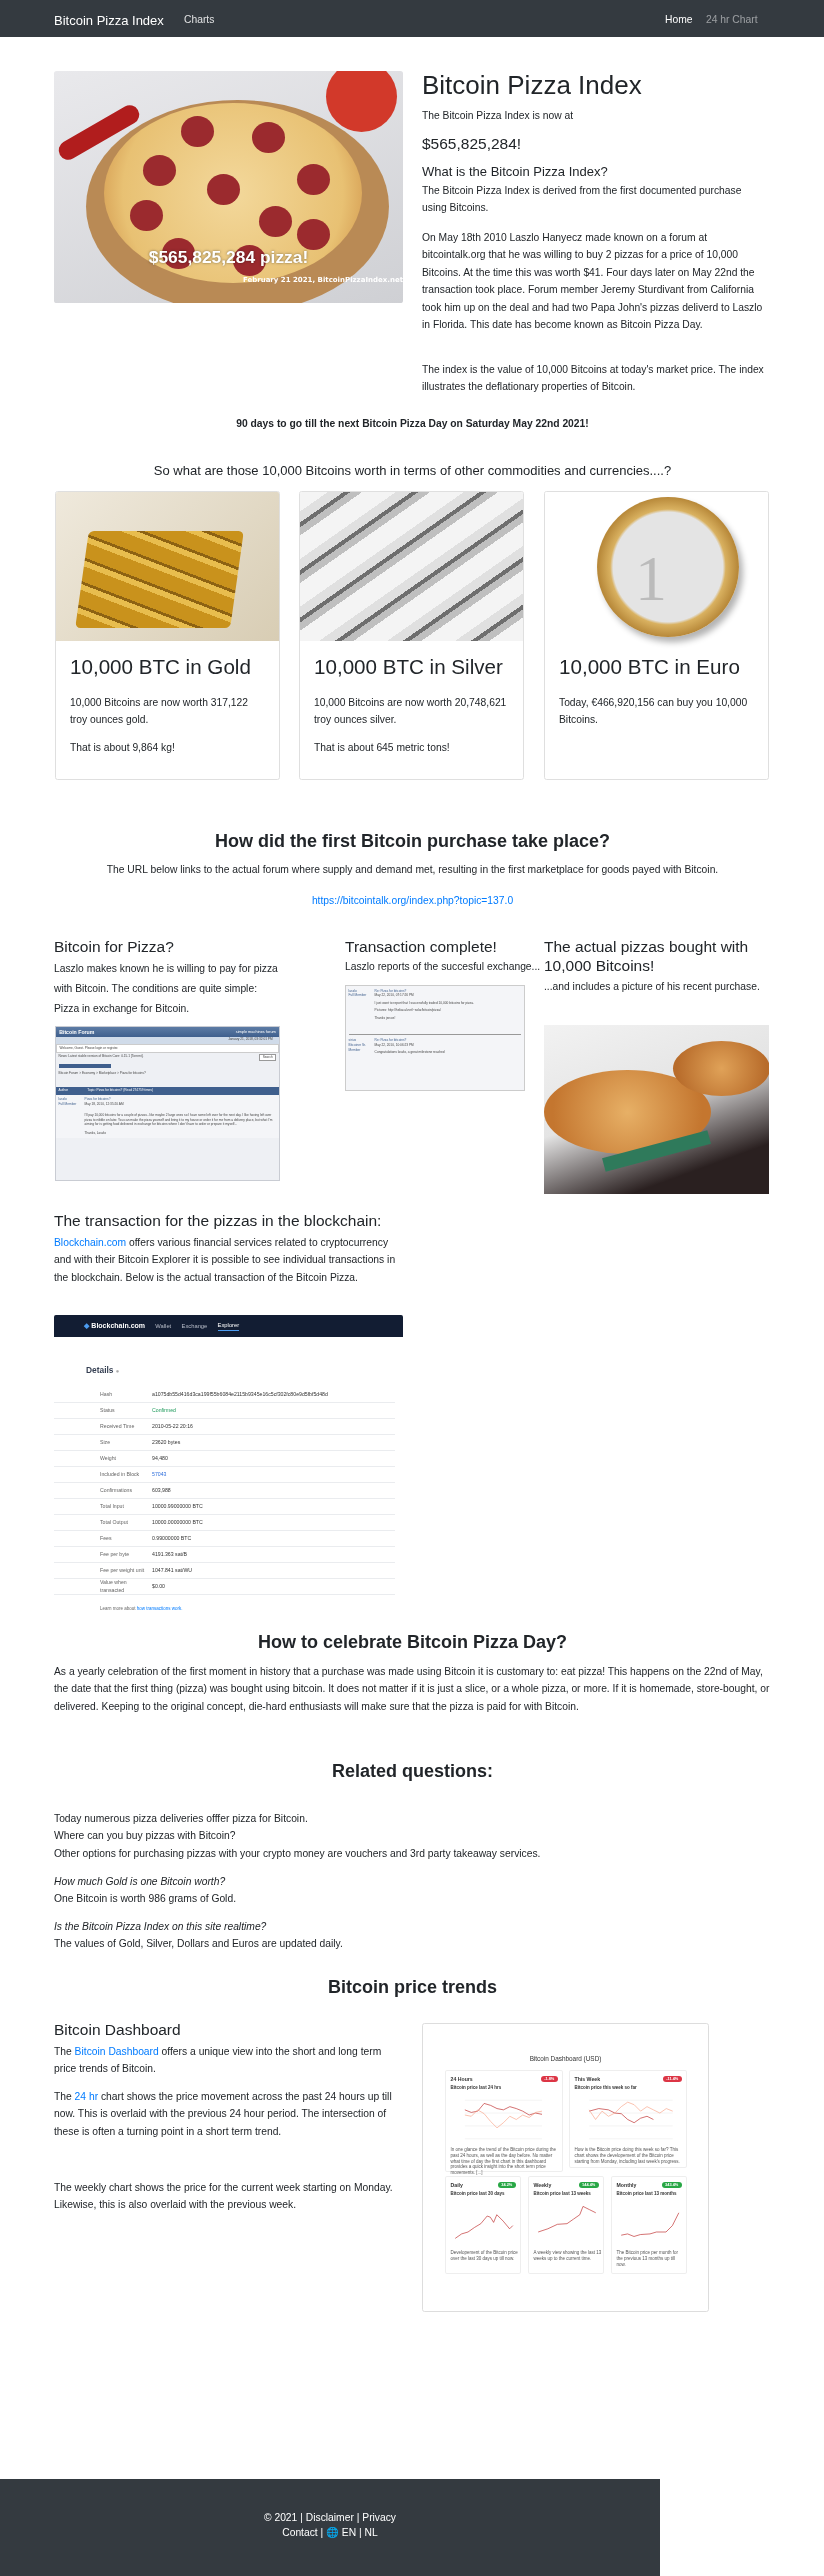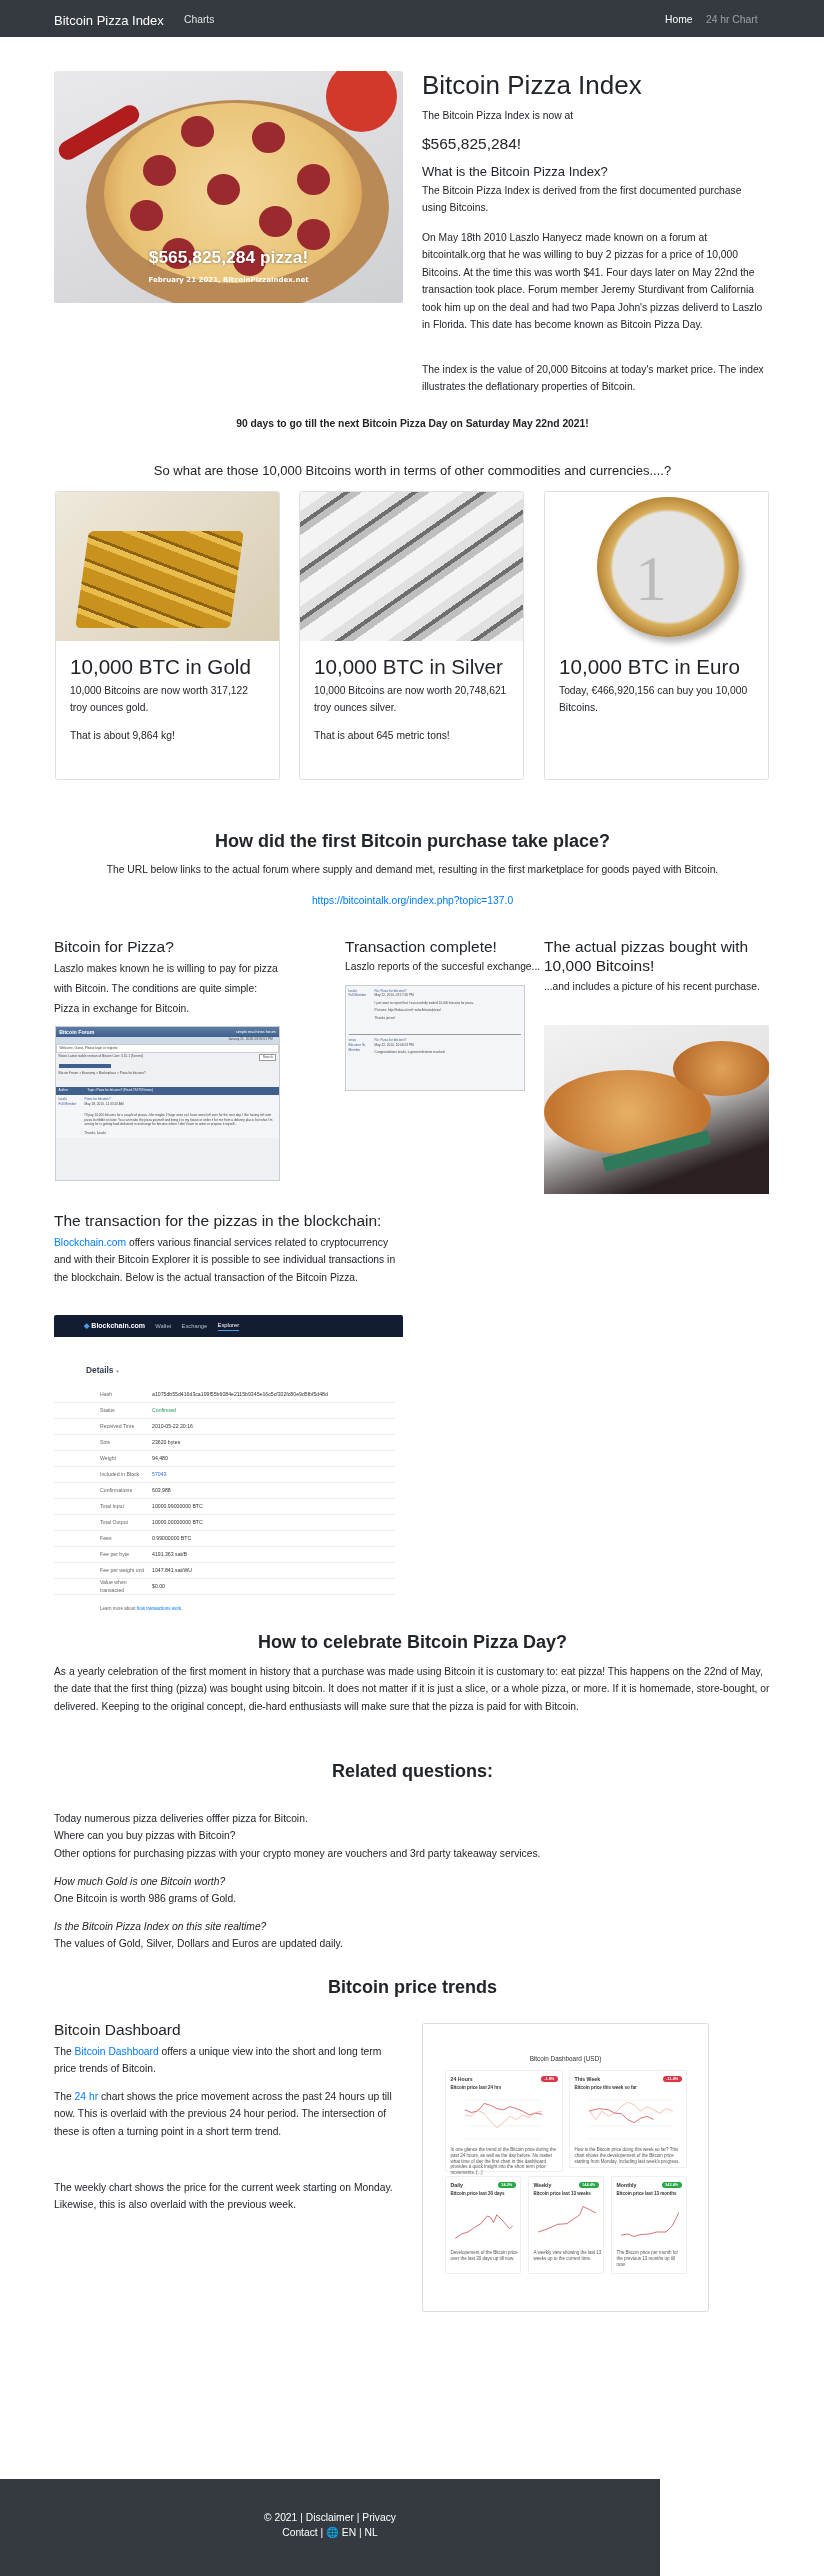--- a/index.html
+++ b/index.html
@@ -11,26 +11,26 @@
 .nav .home{position:absolute;left:665px;top:11.6px;color:#fff;font-size:10.3px}
 .nav .hr{position:absolute;left:706px;top:11.6px;color:rgba(255,255,255,.5);font-size:10.3px}
 .abs{position:absolute}
 .hero-img{left:54px;top:71px;width:349px;height:232px;border-radius:2.6px;overflow:hidden;background:linear-gradient(160deg,#e9e9ec 0%,#cfd0d4 100%)}
 .hero-img .board{position:absolute;left:32px;top:29px;width:303px;height:213px;border-radius:50%;background:#b98a55}
 .hero-img .pizza{position:absolute;left:50px;top:32px;width:258px;height:180px;border-radius:50%;background:radial-gradient(circle,#f3d89b 0%,#e8c173 70%,#c9863d 100%)}
 .pep{position:absolute;width:33px;height:31px;border-radius:50%;background:#9b2a2e}
 .hero-img .tomato{position:absolute;right:6.4px;top:-9.7px;width:71px;height:71px;border-radius:50%;background:#d2392a}
 .hero-img .chili{position:absolute;left:0;top:52px;width:90px;height:19.3px;border-radius:26px;background:#b11d1d;transform:rotate(-30deg)}
 .hero-img .cap1{position:absolute;left:0;width:100%;top:173px;text-align:center;color:#fff;font-family:Liberation Sans, sans-serif;font-weight:bold;font-size:17.4px;text-shadow:0 0 2.6px rgba(0,0,0,.5)}
-.hero-img .cap2{position:absolute;left:0;width:100%;top:204px;text-align:center;color:#fff;font-family:"DejaVu Sans",sans-serif;font-weight:bold;font-size:7px}
+.hero-img .cap2{position:absolute;left:0;width:100%;top:204px;text-align:right;color:#fff;font-family:"DejaVu Sans",sans-serif;font-weight:bold;font-size:7px}
 h1.t{left:422px;top:70px;font-size:26px;font-weight:400;line-height:1.2}
 .p16{font-size:10.3px;line-height:15.5px}
 .card{border:0.6px solid #dfdfdf;border-radius:2.6px;overflow:hidden}
 .card .img{height:149px}
-.card h3{font-size:20.6px;font-weight:400;margin:14px 14px 2px;line-height:1.2}
+.card h3{font-size:20.6px;font-weight:400;margin:14px 14px 14px;line-height:1.2}
 .card p{margin:0 14px 10.3px;font-size:10.3px;line-height:17.4px}
 .center{text-align:center;width:721px;left:52px}
 h2{font-weight:700;font-size:18px;line-height:1.2}
 h4{font-weight:400;font-size:15.5px;line-height:1.2}
 .forum{border:0.6px solid #c9ccd3;background:#eef0f4}
 .tx-bar{background:#121d33;color:#fff}
 .tx-row{display:flex;border-bottom:0.6px solid #eaecef;font-size:5.2px;color:#666;height:16px;align-items:center}
 .tx-row .k{width:98px;padding-left:46px}
 .tx-row .v{color:#333}
 .dash{border:0.6px solid #ddd;border-radius:2.6px;background:#fff}
@@ -69,21 +69,21 @@
   <div class="cap1">$565,825,284 pizza!</div>
   <div class="cap2">February 21 2021, BitcoinPizzaIndex.net</div>
 </div>
 
 <h1 class="abs t">Bitcoin Pizza Index</h1>
 <div class="abs p16" style="left:422px;top:108px">The Bitcoin Pizza Index is now at</div>
 <div class="abs" style="left:422px;top:132px;font-size:15.5px">$565,825,284!</div>
 <div class="abs" style="left:422px;top:162px;font-size:13px">What is the Bitcoin Pizza Index?</div>
 <p class="abs p16" style="left:422px;top:182px;width:345px;line-height:17.4px">The Bitcoin Pizza Index is derived from the first documented purchase using Bitcoins.</p>
 <p class="abs p16" style="left:422px;top:229px;width:345px;line-height:17.4px">On May 18th 2010 Laszlo Hanyecz made known on a forum at bitcointalk.org that he was willing to buy 2 pizzas for a price of 10,000 Bitcoins. At the time this was worth $41. Four days later on May 22nd the transaction took place. Forum member Jeremy Sturdivant from California took him up on the deal and had two Papa John's pizzas deliverd to Laszlo in Florida. This date has become known as Bitcoin Pizza Day.</p>
-<p class="abs p16" style="left:422px;top:361px;width:348px;line-height:17.4px">The index is the value of 20,000 Bitcoins at today's market price. The index illustrates the deflationary properties of Bitcoin.</p>
+<p class="abs p16" style="left:422px;top:361px;width:348px;line-height:17.4px">The index is the value of 10,000 Bitcoins at today's market price. The index illustrates the deflationary properties of Bitcoin.</p>
 
 <div class="abs center" style="top:416px;font-weight:bold;font-size:10.3px">90 days to go till the next Bitcoin Pizza Day on Saturday May 22nd 2021!</div>
 <div class="abs center" style="top:461px;font-size:13px">So what are those 10,000 Bitcoins worth in terms of other commodities and currencies....?</div>
 
 <div class="abs card" style="left:55px;top:491px;width:225px;height:289px">
   <div class="img" style="background:linear-gradient(135deg,#efe9dc 0%,#d8cdb4 100%);position:relative">
     <div style="position:absolute;left:26px;top:39px;width:155px;height:97px;background:repeating-linear-gradient(20deg,#c9921c 0 14px,#e8bd4e 14px 19.3px,#8d6212 19.3px 22px);border-radius:5.2px;transform:skewX(-8deg)"></div>
   </div>
   <h3>10,000 BTC in Gold</h3>
   <p>10,000 Bitcoins are now worth 317,122 troy ounces gold.</p>

